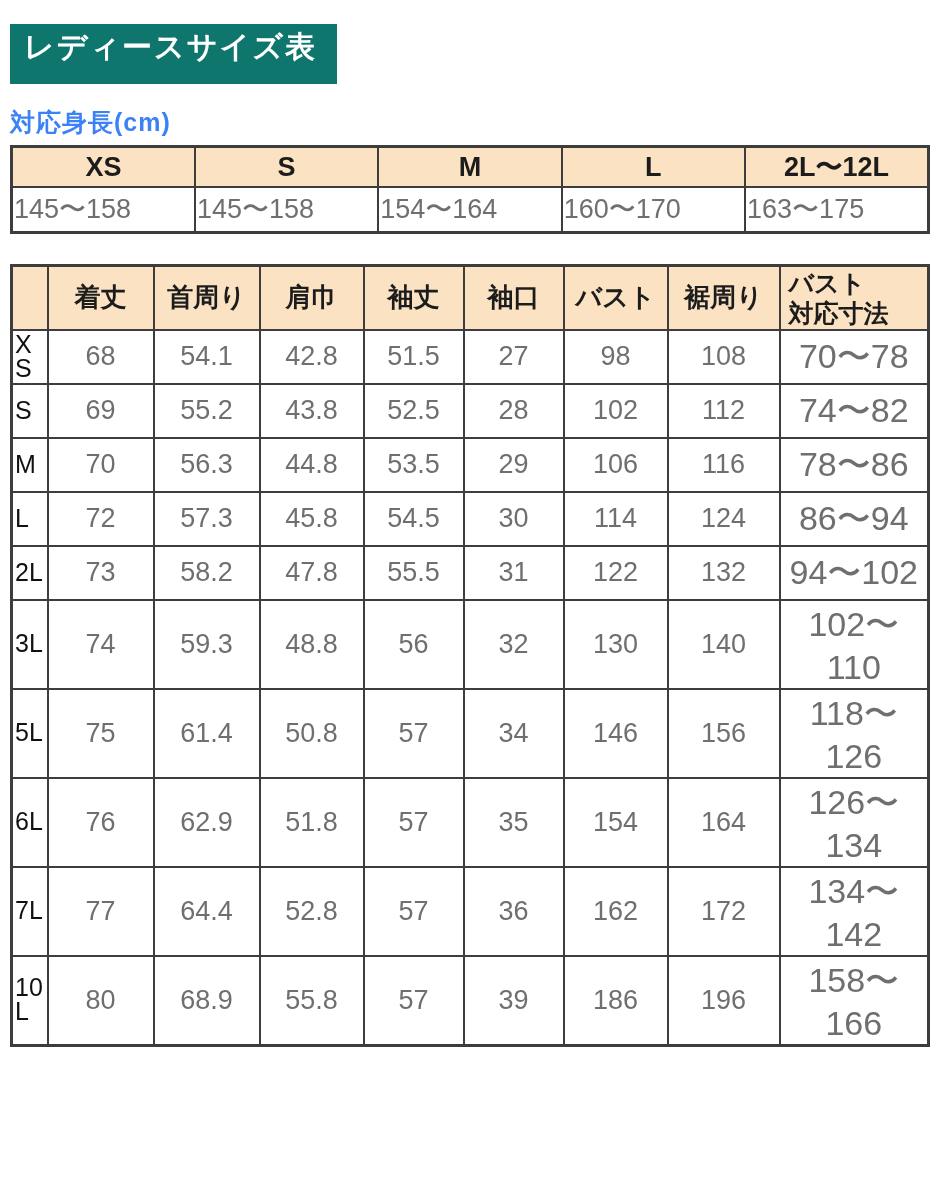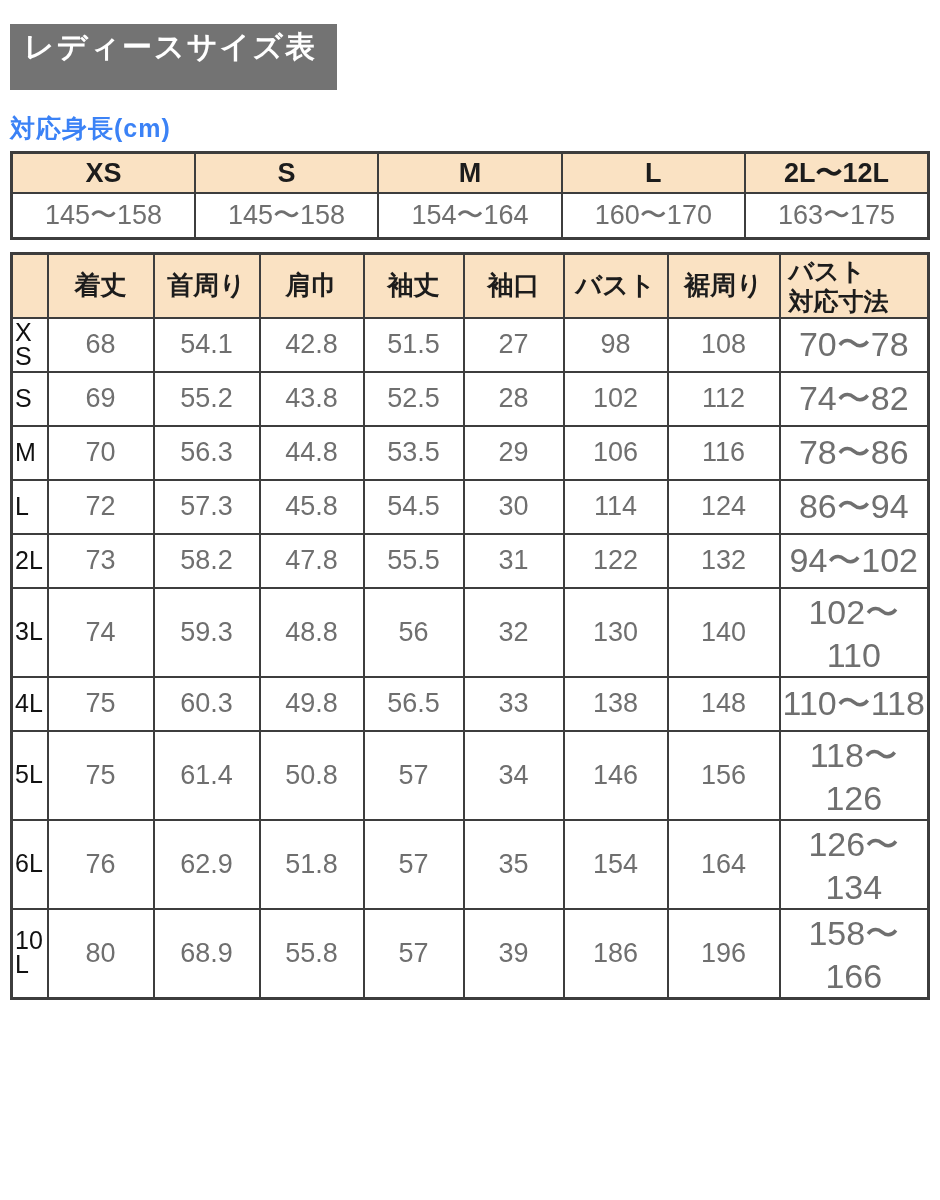--- a/index.html
+++ b/index.html
@@ -9,26 +9,26 @@
   }
   .page {
     width: 940px;
     height: 1200px;
     box-sizing: border-box;
     padding: 24px 10px 0 10px;
     background: #ffffff;
   }
   .title-bar {
     display: inline-block;
-    background: #737373;
+    background: #0f766e;
     color: #ffffff;
     font-size: 30px;
     font-weight: bold;
     letter-spacing: 2px;
-    padding: 3px 20px 22px 14px;
+    padding: 3px 20px 16px 14px;
   }
   .subtitle {
     margin: 22px 0 6px 0;
     font-size: 25px;
     font-weight: bold;
     color: #3b82f6;
     letter-spacing: 1px;
   }
   table {
     width: 920px;
@@ -46,25 +46,24 @@
     height: 34px;
     font-size: 27px;
     font-weight: bold;
     color: #1c1c1c;
     text-align: center;
   }
   .height-table td {
     height: 45px;
     font-size: 27px;
     color: #6f6f6f;
-    text-align: center;
     background: #ffffff;
   }
   
-  .size-table { margin-top: 12px; }
+  .size-table { margin-top: 30px; }
   .size-table th.col-header {
     background: #fae2c3;
     height: 64px;
     font-size: 26px;
     font-weight: bold;
     color: #1c1c1c;
     text-align: center;
   }
   .size-table th.col-header.bust-range {
     text-align: left;
@@ -209,31 +208,20 @@
         <td>74</td>
         <td>59.3</td>
         <td>48.8</td>
         <td>56</td>
         <td>32</td>
         <td>130</td>
         <td>140</td>
         <td class="range">102〜110</td>
       </tr>
       <tr>
-        <th class="row-label">4L</th>
-        <td>75</td>
-        <td>60.3</td>
-        <td>49.8</td>
-        <td>56.5</td>
-        <td>33</td>
-        <td>138</td>
-        <td>148</td>
-        <td class="range">110〜118</td>
-      </tr>
-      <tr>
         <th class="row-label">5L</th>
         <td>75</td>
         <td>61.4</td>
         <td>50.8</td>
         <td>57</td>
         <td>34</td>
         <td>146</td>
         <td>156</td>
         <td class="range">118〜126</td>
       </tr>
@@ -242,20 +230,31 @@
         <td>76</td>
         <td>62.9</td>
         <td>51.8</td>
         <td>57</td>
         <td>35</td>
         <td>154</td>
         <td>164</td>
         <td class="range">126〜134</td>
       </tr>
       <tr>
+        <th class="row-label">7L</th>
+        <td>77</td>
+        <td>64.4</td>
+        <td>52.8</td>
+        <td>57</td>
+        <td>36</td>
+        <td>162</td>
+        <td>172</td>
+        <td class="range">134〜142</td>
+      </tr>
+      <tr>
         <th class="row-label">10L</th>
         <td>80</td>
         <td>68.9</td>
         <td>55.8</td>
         <td>57</td>
         <td>39</td>
         <td>186</td>
         <td>196</td>
         <td class="range">158〜166</td>
       </tr>

